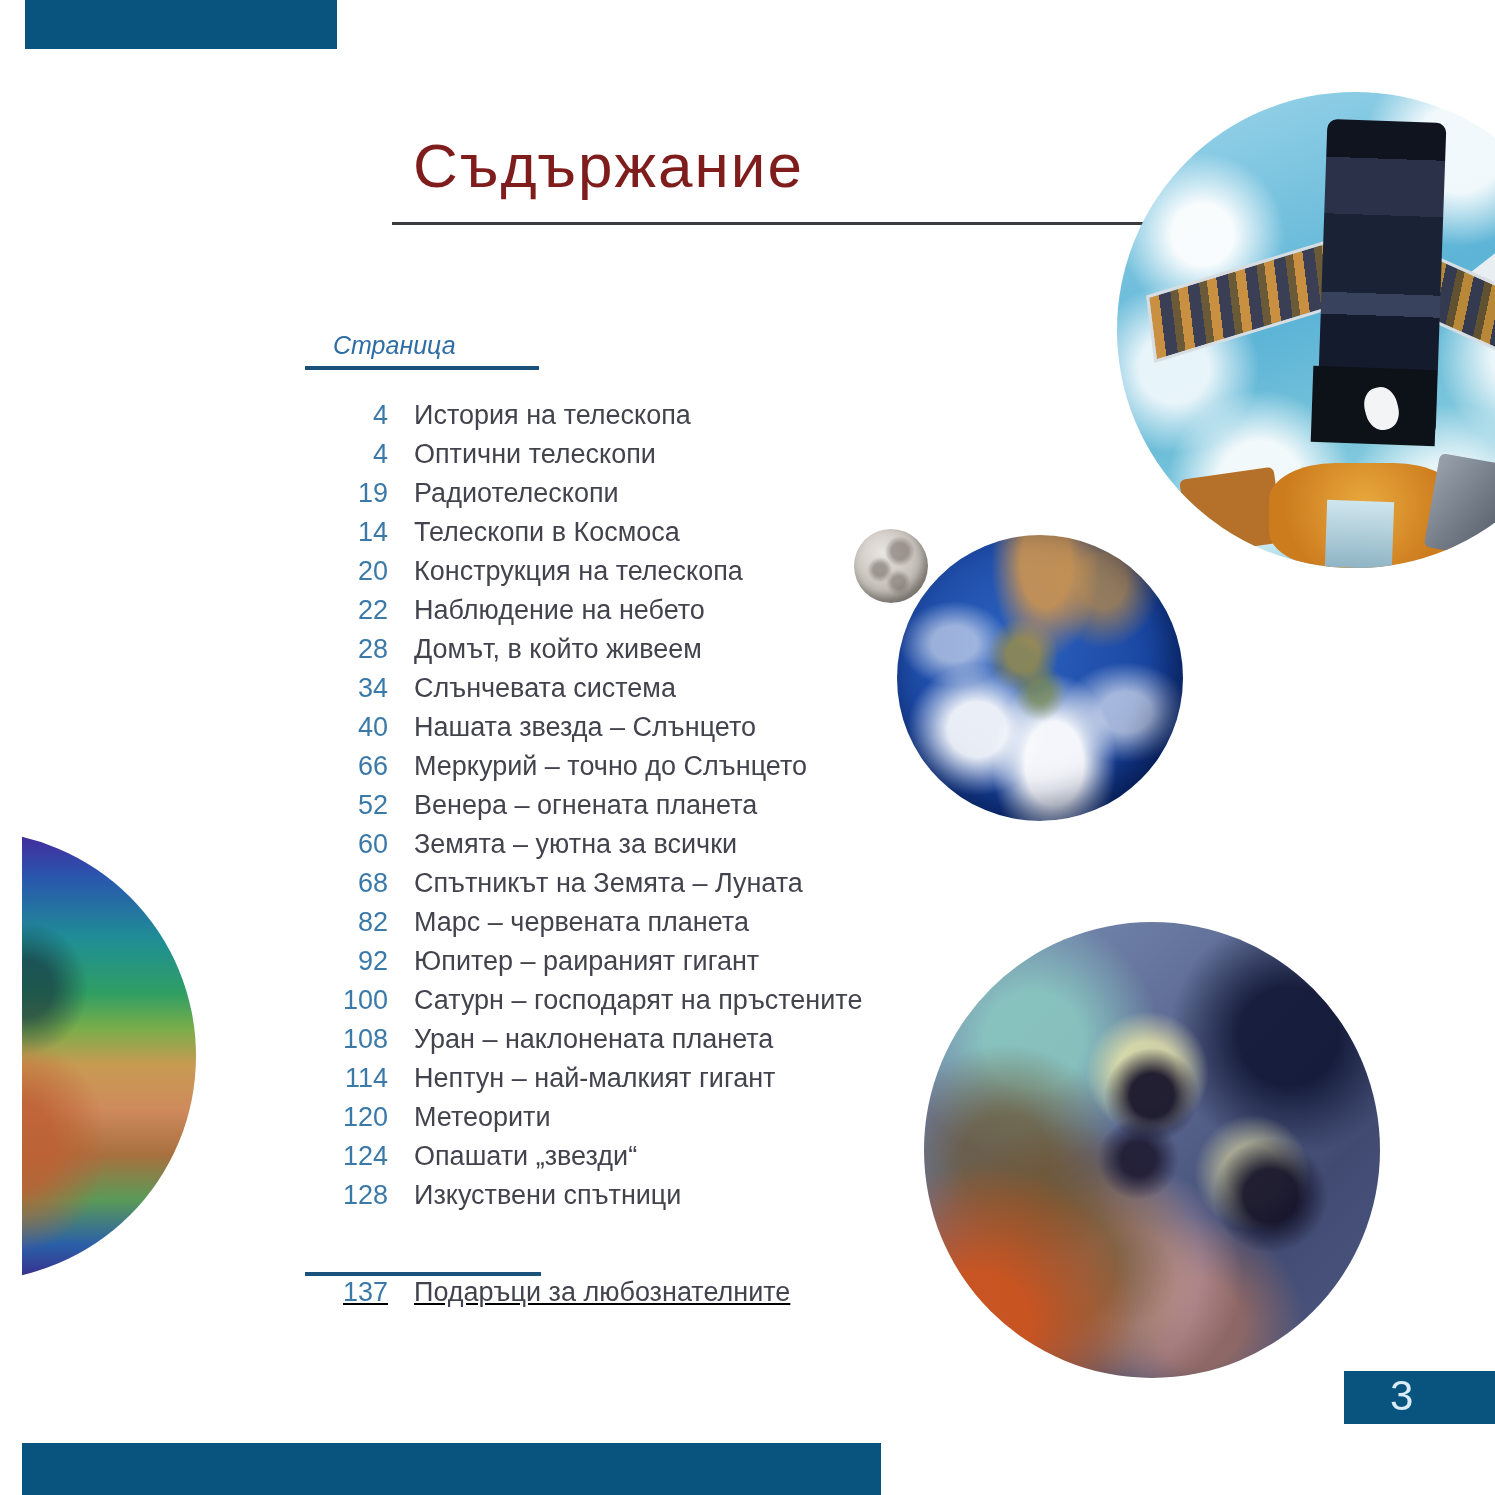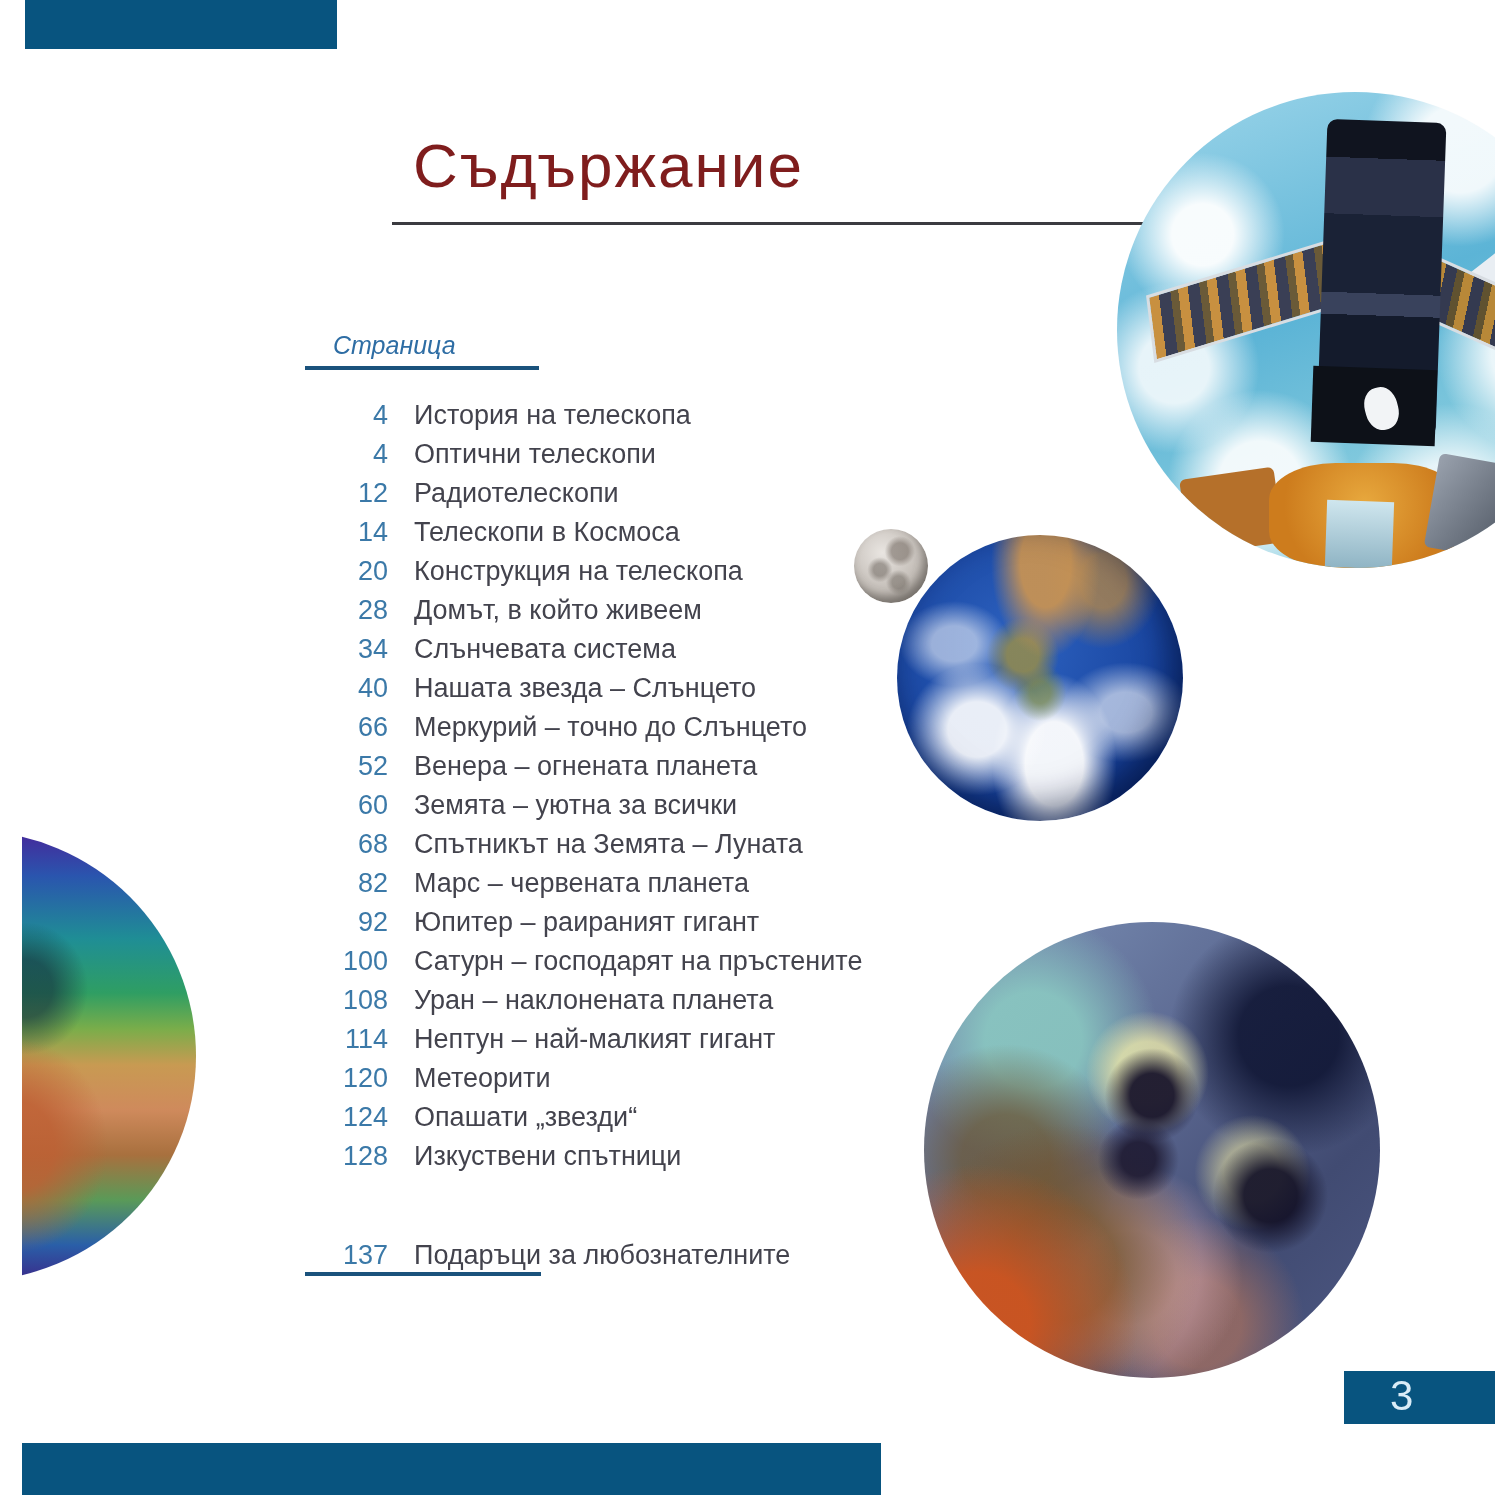--- a/index.html
+++ b/index.html
@@ -34,21 +34,21 @@
   
   .toc { left:280px; top:396px; width:700px; }
   .toc-row { display:flex; align-items:center; height:39px; }
   .toc-page {
     width:108px; text-align:right; color:#3b79a8; font-size:27px; flex:none;
   }
   .toc-title {
     margin-left:26px; color:#43434d; font-size:27px; white-space:nowrap;
   }
   .toc-divider { left:305px; top:1272px; width:236px; height:4px; background:#1a527c; }
-  .toc-appendix { left:280px; top:1236px; width:700px; }
+  .toc-appendix { left:280px; top:1273px; width:700px;text-decoration:underline; }
 
   
   .circle { border-radius:50%; overflow:hidden; }
 
   
   .hubble { left:1117px; top:92px; width:476px; height:476px;
     background:
       radial-gradient(circle at 18% 30%, rgba(255,255,255,.95) 0 6%, rgba(255,255,255,0) 16%),
       radial-gradient(circle at 12% 58%, rgba(255,255,255,.85) 0 7%, rgba(255,255,255,0) 17%),
       radial-gradient(circle at 30% 82%, rgba(255,255,255,.9) 0 8%, rgba(255,255,255,0) 18%),
@@ -150,34 +150,38 @@
     <span class="toc-page">4</span>
     <span class="toc-title">История на телескопа</span>
   </div>
 
   <div class="toc-row">
     <span class="toc-page">4</span>
     <span class="toc-title">Оптични телескопи</span>
   </div>
 
   <div class="toc-row">
-    <span class="toc-page">12</span>
+    <span class="toc-page">19</span>
     <span class="toc-title">Радиотелескопи</span>
   </div>
 
   <div class="toc-row">
     <span class="toc-page">14</span>
     <span class="toc-title">Телескопи в Космоса</span>
   </div>
 
   <div class="toc-row">
     <span class="toc-page">20</span>
     <span class="toc-title">Конструкция на телескопа</span>
   </div>
 
+  <div class="toc-row">
+    <span class="toc-page">22</span>
+    <span class="toc-title">Наблюдение на небето</span>
+  </div>
 
   <div class="toc-row">
     <span class="toc-page">28</span>
     <span class="toc-title">Домът, в който живеем</span>
   </div>
 
   <div class="toc-row">
     <span class="toc-page">34</span>
     <span class="toc-title">Слънчевата система</span>
   </div>

